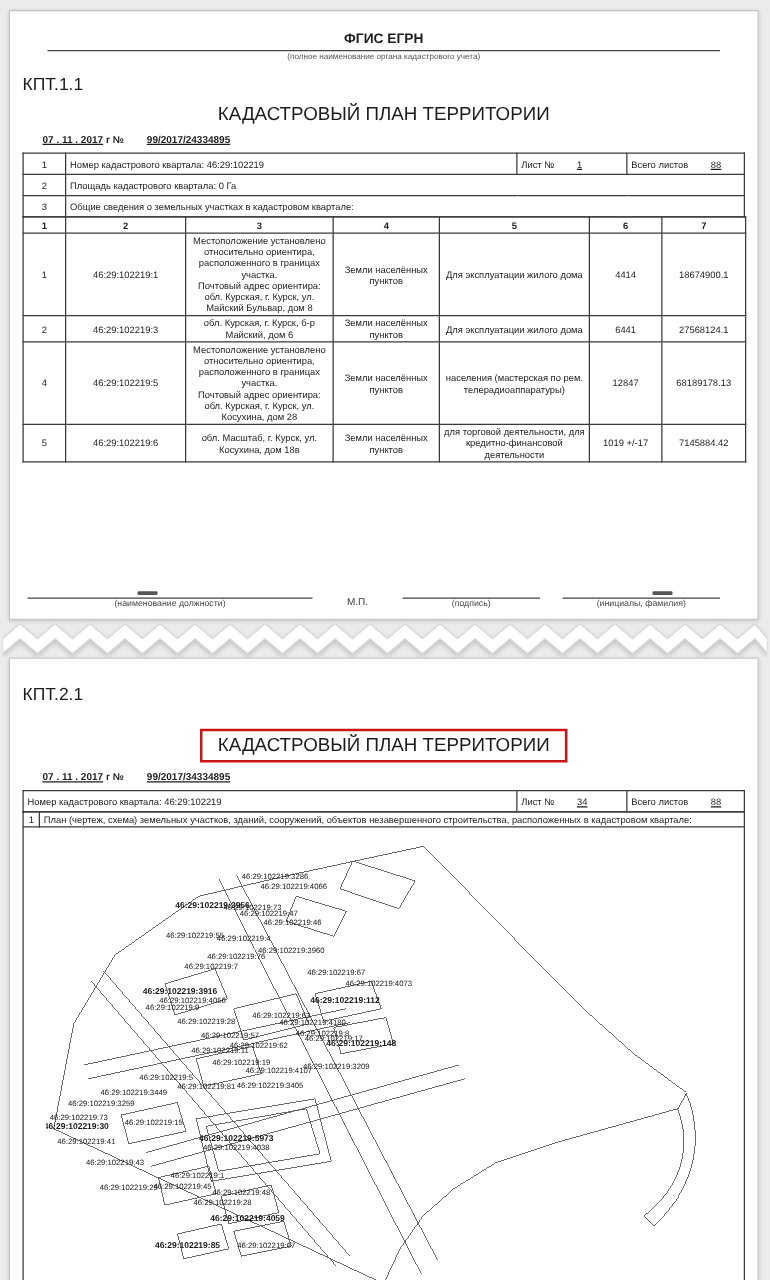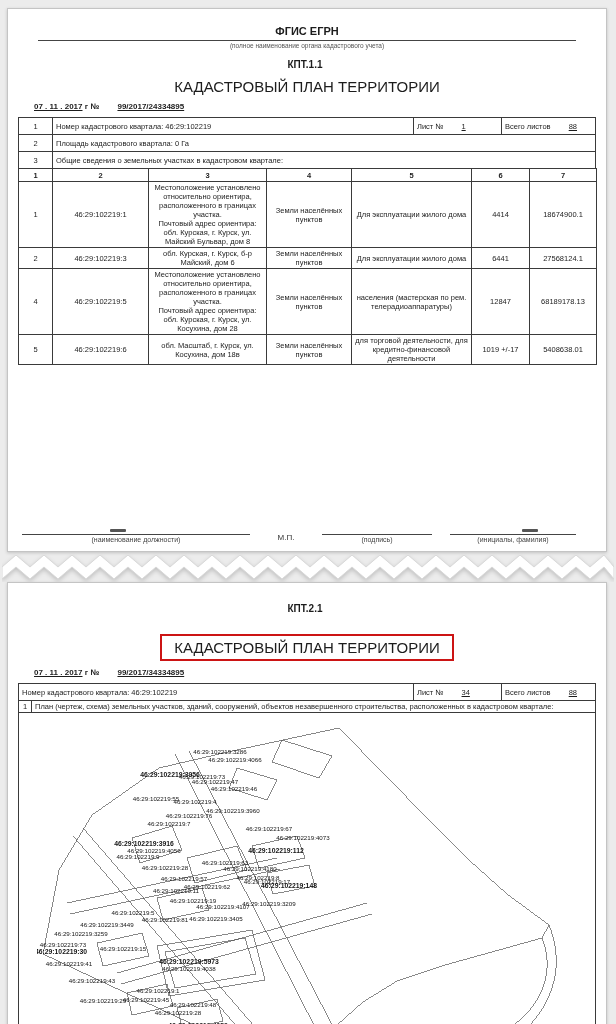--- a/index.html
+++ b/index.html
@@ -8,26 +8,26 @@
     background:#ececec;
     font-family:"Liberation Sans","DejaVu Sans",sans-serif;
     color:#1c1c1c;
   }
   .paper{
     width:600px;margin:0 7px;box-sizing:border-box;
     background:#fff;border:1px solid #c4c4c4;
     box-shadow:0 1px 3px rgba(0,0,0,.18);
     padding:0 10px;position:relative;
   }
-  #paper1{height:544px;margin-top:8px;}
+  #paper1{height:488px;margin-top:8px;}
   #paper2{height:548px;}
   .org-title{text-align:center;font-weight:bold;font-size:11px;padding-top:16px;}
   .rule{border-top:1px solid #444;margin:3px 20px 0 20px;}
   .org-caption{text-align:center;font-size:6.5px;color:#555;margin-top:1px;}
-  .form-code{text-align:center;font-weight:bold;font-size:10px;margin-top:10px;padding-right:4px;}
+  .form-code{text-align:left;font-weight:normal;font-size:14px;margin-top:10px;padding-right:4px;}
   .doc-title{text-align:center;font-weight:normal;font-size:15px;margin-top:8px;}
   .doc-title-box{display:inline-block;border:2px solid #cc1414;padding:3px 12px;}
   .title-center{text-align:center;margin-top:12px;}
   .date-line{font-size:8px;font-weight:bold;margin-top:7px;}
   .u{text-decoration:underline;margin-left:16px;}
   table{border-collapse:collapse;width:100%;table-layout:fixed;}
   td,th{border:1px solid #3a3a3a;font-size:7.5px;padding:1px 3px;vertical-align:middle;
         overflow:hidden;font-weight:normal;}
   th{font-weight:bold;text-align:center;}
   .tc{text-align:center;}
@@ -143,21 +143,21 @@
           <td class="tc pre">12847</td>
           <td class="tc pre">68189178.13</td>
         </tr>
         <tr>
           <td class="tc pre">5</td>
           <td class="tc pre">46:29:102219:6</td>
           <td class="tc pre">обл. Масштаб, г. Курск, ул. Косухина, дом 18в</td>
           <td class="tc pre">Земли населённых пунктов</td>
           <td class="tc pre">для торговой деятельности, для кредитно-финансовой деятельности</td>
           <td class="tc pre">1019 +/-17</td>
-          <td class="tc pre">5408638.01</td>
+          <td class="tc pre">7145884.42</td>
         </tr>
       </tbody>
   </table>
 
   <div class="footer-sign" id="p1-footer">
       <div class="sig-block" style="flex:0 0 228px;">
         <div class="sig-line">
           <span class="tick" style="left:88px;"></span>
         </div>
         <div class="sig-cap">(наименование должности)</div>

